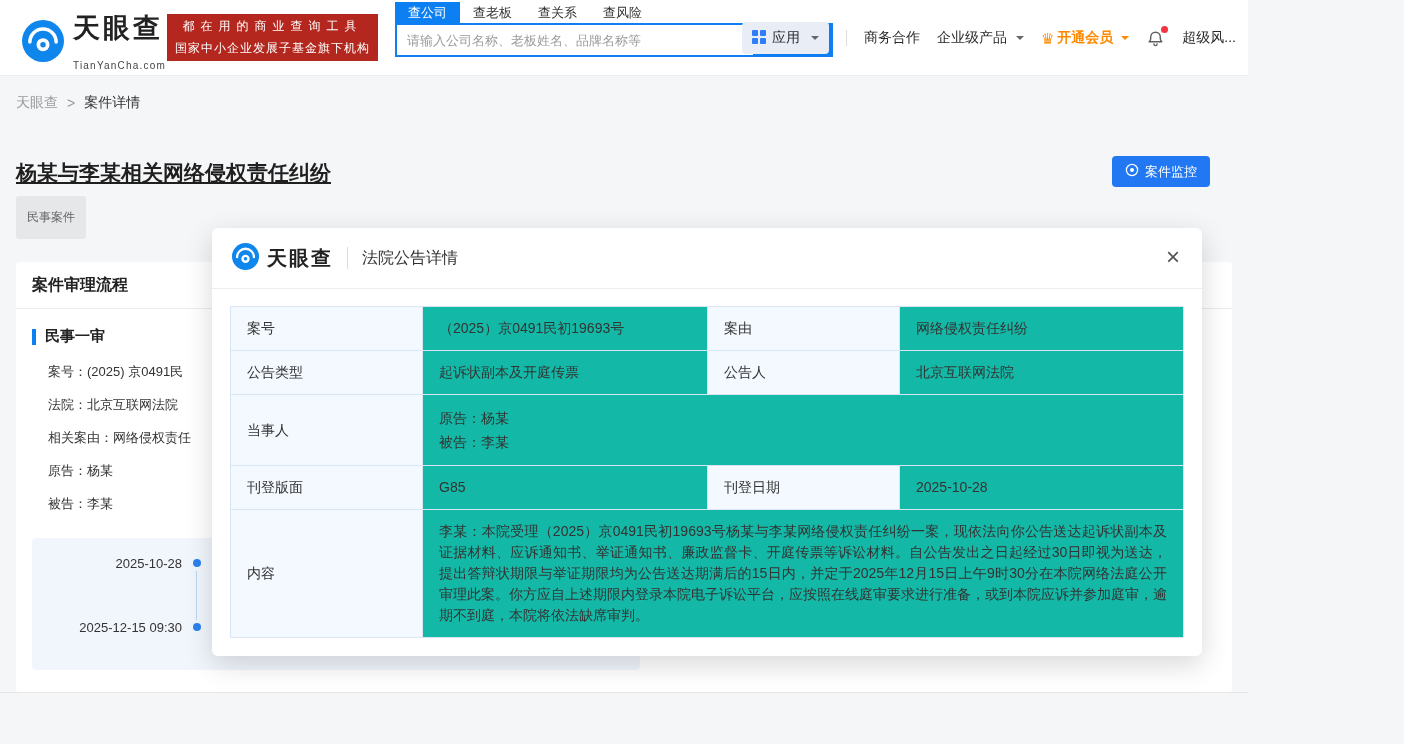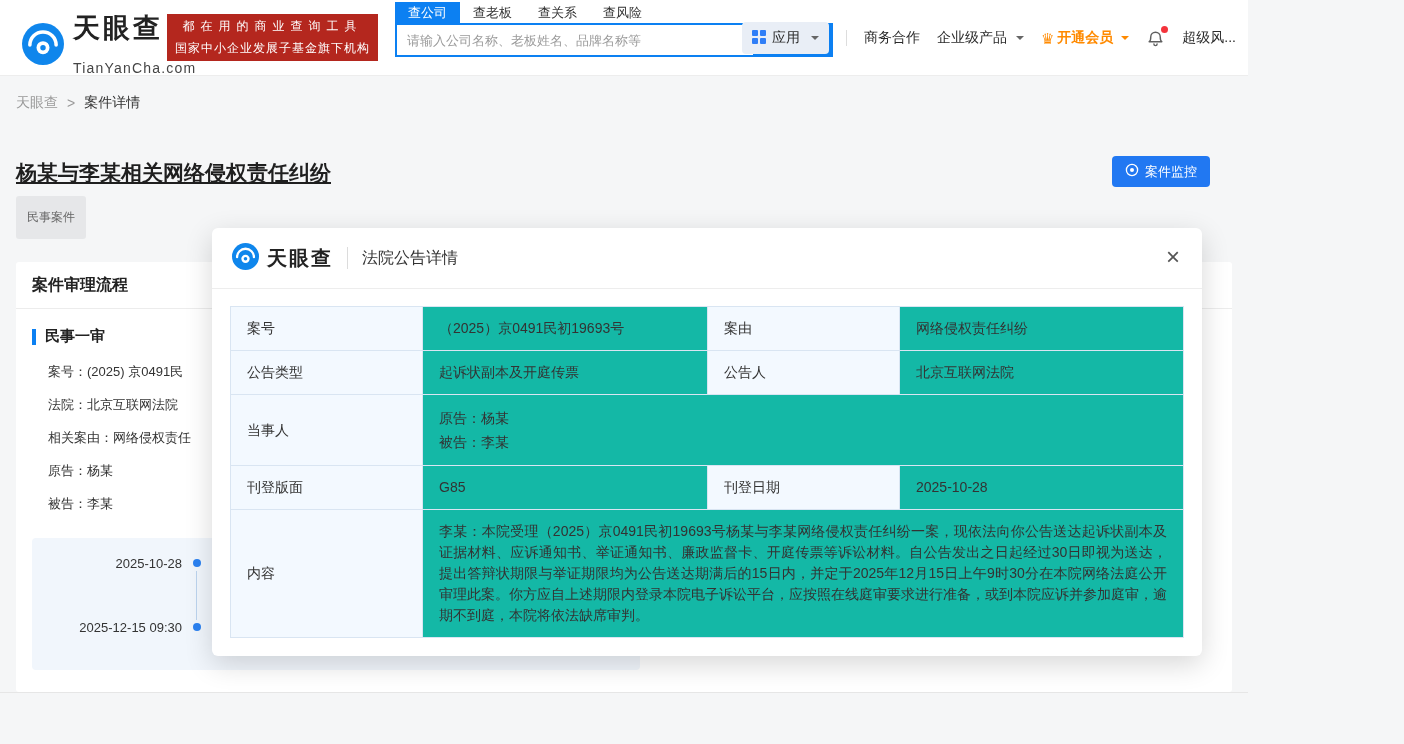--- a/index.html
+++ b/index.html
@@ -6,21 +6,21 @@
   * { box-sizing:border-box; margin:0; padding:0; }
   body { font-family:"Liberation Sans","DejaVu Sans",sans-serif; background:#f5f6f7; }
   a { text-decoration:none; color:inherit; cursor:pointer; }
   #stage { position:relative; width:1248px; height:744px; background:#f5f6f7; overflow:hidden; }
 
   
   .header { position:absolute; top:0; left:0; right:0; height:76px; background:#fff; border-bottom:1px solid #ededed; z-index:2; }
   .logo { position:absolute; left:22px; top:15px; display:flex; align-items:center; gap:9px; cursor:pointer; }
   .logo-text { display:flex; flex-direction:column; }
   .logo-cn { font-size:27px; font-weight:bold; color:#222; letter-spacing:3px; line-height:1; }
-  .logo-en { font-size:14px; color:#454545; letter-spacing:1.2px; margin-top:18px; }
+  .logo-en { font-size:10px; color:#454545; letter-spacing:1.2px; margin-top:18px; }
   .slogan { position:absolute; left:167px; top:14px; width:211px; height:47px; background:var(--red); color:#fff; display:flex; flex-direction:column; align-items:center; justify-content:center; gap:5px; }
   .slogan-l1 { font-size:12px; letter-spacing:6px; white-space:nowrap; }
   .slogan-l2 { font-size:12px; letter-spacing:1px; white-space:nowrap; }
 
   .search { position:absolute; left:395px; top:2px; width:438px; }
   .tabs { display:flex; align-items:center; height:21px; }
   .tab { font-size:13px; color:#333; padding:0 13px; line-height:21px; cursor:pointer; }
   .tab.active { background:var(--blue); color:#fff; }
   .searchbox { display:flex; height:34px; border:2px solid var(--blue); background:#fff; }
   .searchbox input { flex:1; border:0; outline:0; padding:0 10px; font-size:13px; color:#333; font-family:inherit; background:#fff; }

